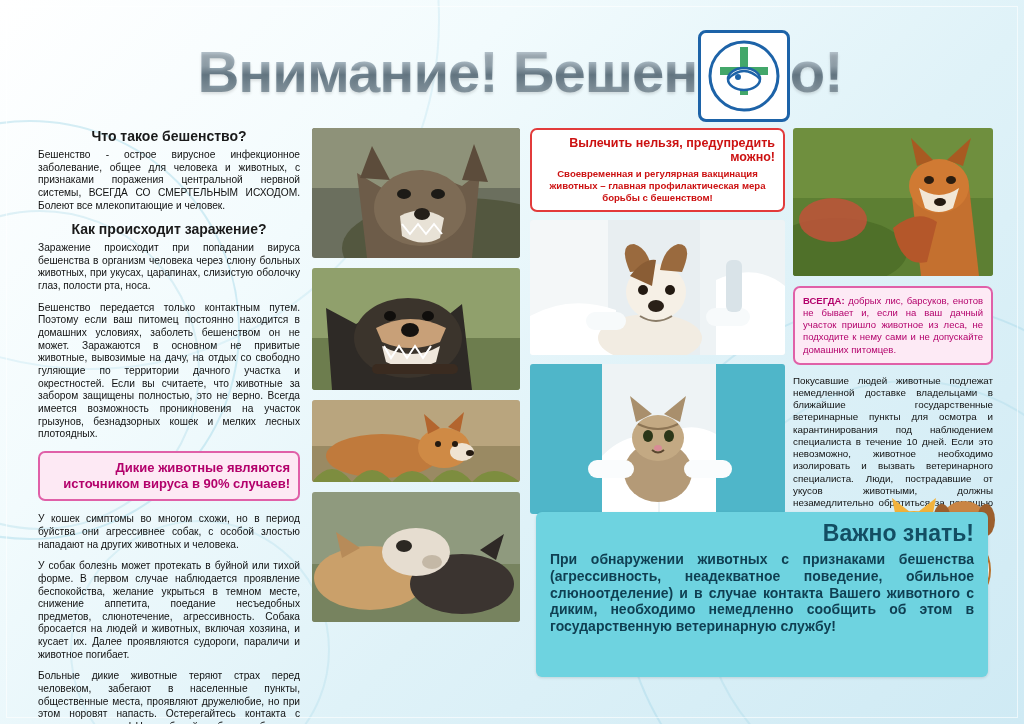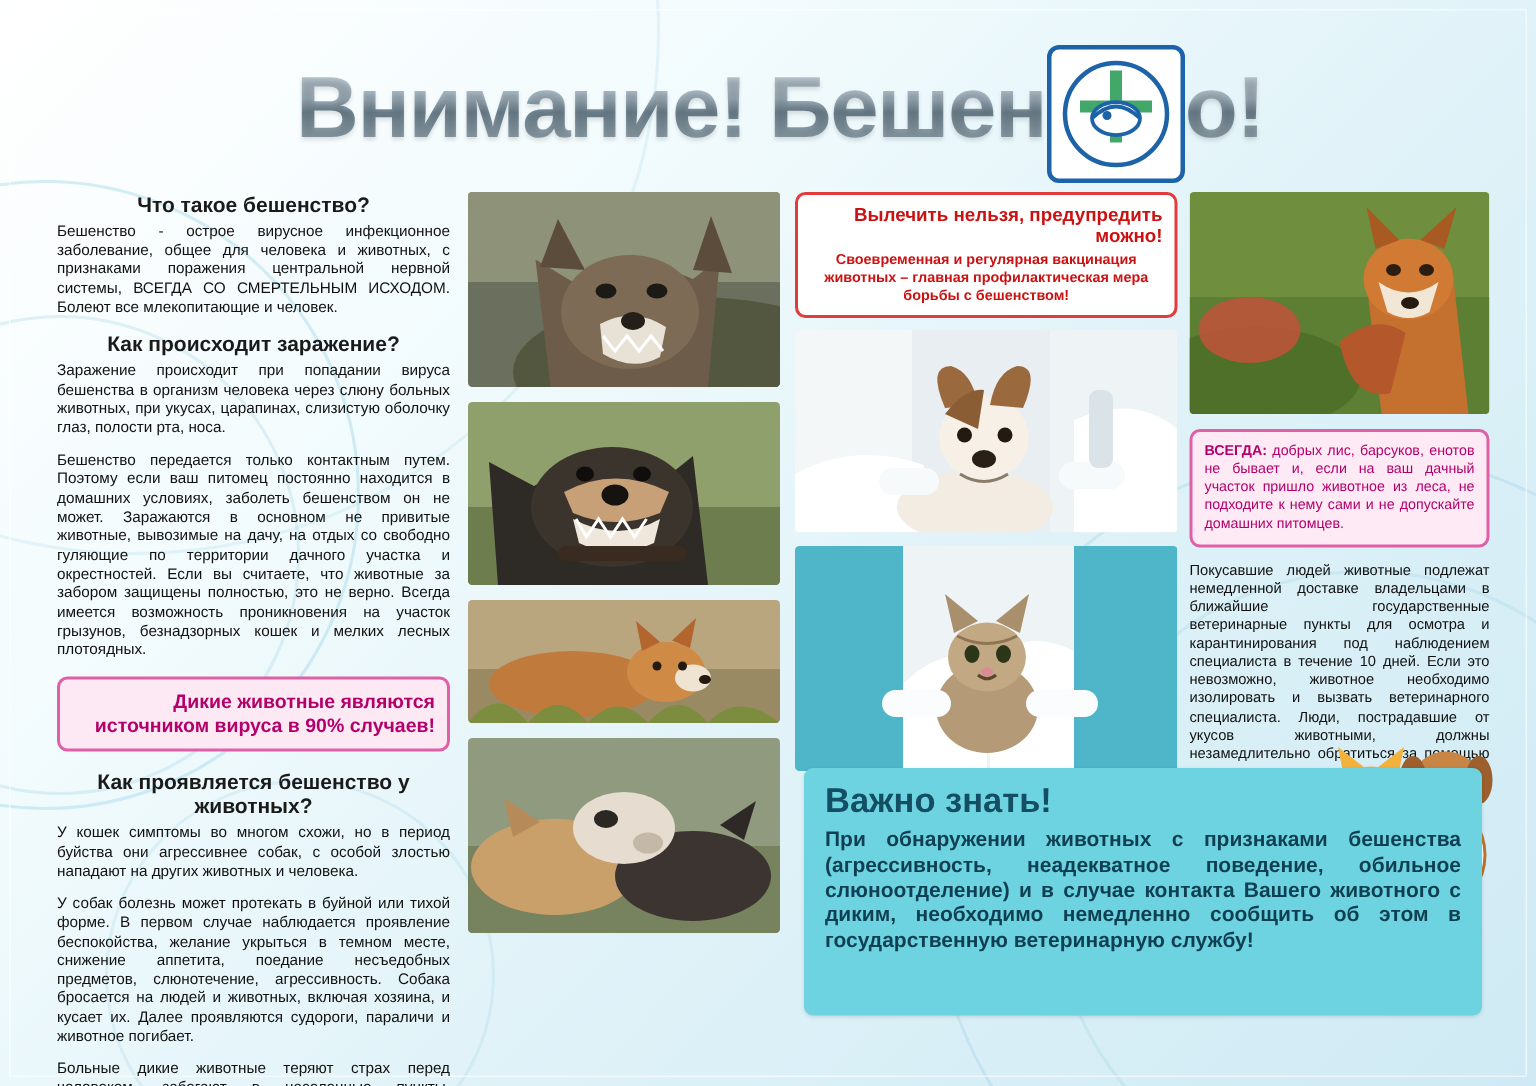--- a/index.html
+++ b/index.html
@@ -168,21 +168,21 @@
   
   .banner {
     position: absolute; left: 536px; top: 512px; width: 452px; height: 165px;
     background: #6ed3e0;
     border-radius: 6px;
     padding: 8px 14px 10px 14px;
     box-shadow: 0 1px 3px rgba(0,0,0,0.12);
   }
   .banner h2 {
     margin: 0 0 4px 0;
-    text-align: left;
+    text-align: right;
     font-size: 23px;
     color: #134e63;
     font-weight: bold;
   }
   .banner p {
     margin: 0;
     font-size: 14px;
     line-height: 1.2;
     text-align: justify;
     color: #0f3f52;
@@ -220,21 +220,20 @@
   <div class="col-left">
     <div class="sub-head">Что такое бешенство?</div>
     <p class="body-text">Бешенство - острое вирусное инфекционное заболевание, общее для человека и животных, с признаками поражения центральной нервной системы, ВСЕГДА СО СМЕРТЕЛЬНЫМ ИСХОДОМ. Болеют все млекопитающие и человек.</p>
 
     <div class="sub-head">Как происходит заражение?</div>
     <p class="body-text">Заражение происходит при попадании вируса бешенства в организм человека через слюну больных животных, при укусах, царапинах, слизистую оболочку глаз, полости рта, носа.</p>
     <p class="body-text">Бешенство передается только контактным путем. Поэтому если ваш питомец постоянно находится в домашних условиях, заболеть бешенством он не может. Заражаются в основном не привитые животные, вывозимые на дачу, на отдых со свободно гуляющие по территории дачного участка и окрестностей. Если вы считаете, что животные за забором защищены полностью, это не верно. Всегда имеется возможность проникновения на участок грызунов, безнадзорных кошек и мелких лесных плотоядных.</p>
 
     <div class="pink-box">Дикие животные являются источником вируса в 90% случаев!</div>
 
-    <div class="sub-head">Как проявляется бешенство у животных?</div>
     <p class="body-text">У кошек симптомы во многом схожи, но в период буйства они агрессивнее собак, с особой злостью нападают на других животных и человека.</p>
     <p class="body-text">У собак болезнь может протекать в буйной или тихой форме. В первом случае наблюдается проявление беспокойства, желание укрыться в темном месте, снижение аппетита, поедание несъедобных предметов, слюнотечение, агрессивность. Собака бросается на людей и животных, включая хозяина, и кусает их. Далее проявляются судороги, параличи и животное погибает.</p>
     <p class="body-text">Больные дикие животные теряют страх перед человеком, забегают в населенные пункты, общественные места, проявляют дружелюбие, но при этом норовят напасть. Остерегайтесь контакта с такими животными! Не подбирайте сбитых и больных диких животных, не оказывайте им помощь самостоятельно, вызывайте ветеринарного специалиста.</p>
   </div>
 
   <div class="col-photos">
 
     <div class="photo ph-wolf">
       <svg width="208" height="130" viewBox="0 0 208 130">
         <rect width="208" height="130" fill="#6b6f5e"></rect>

